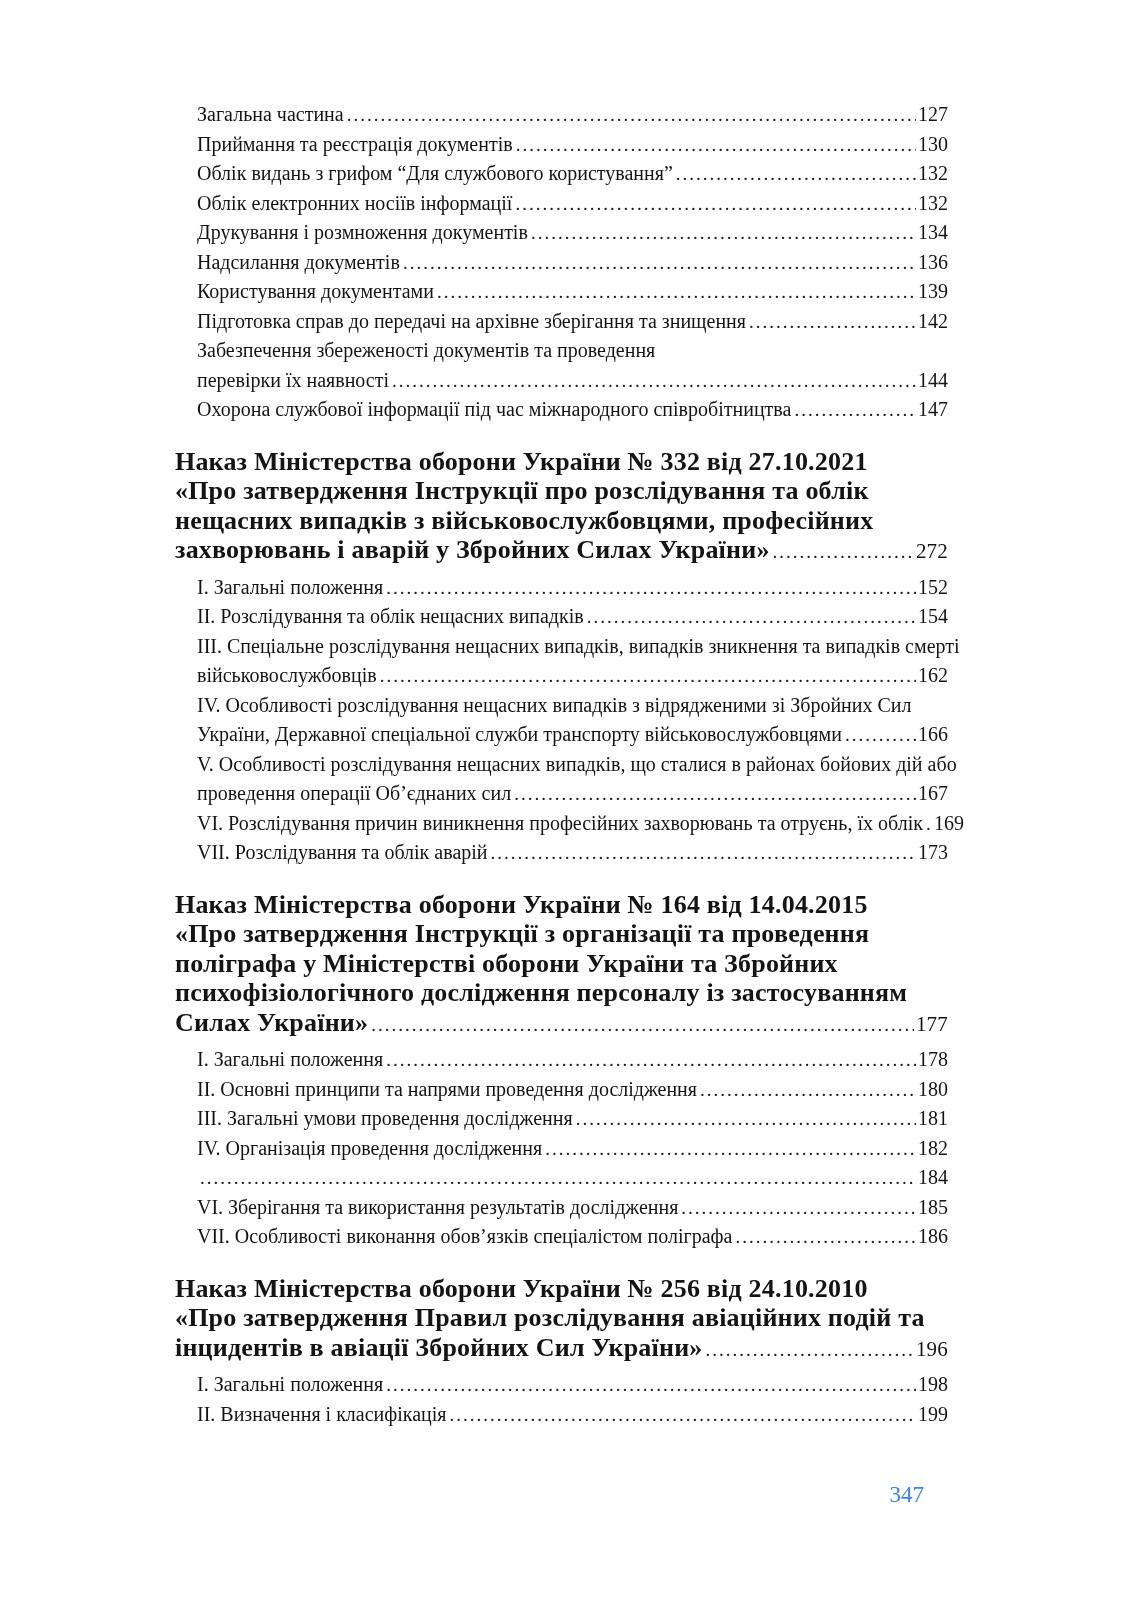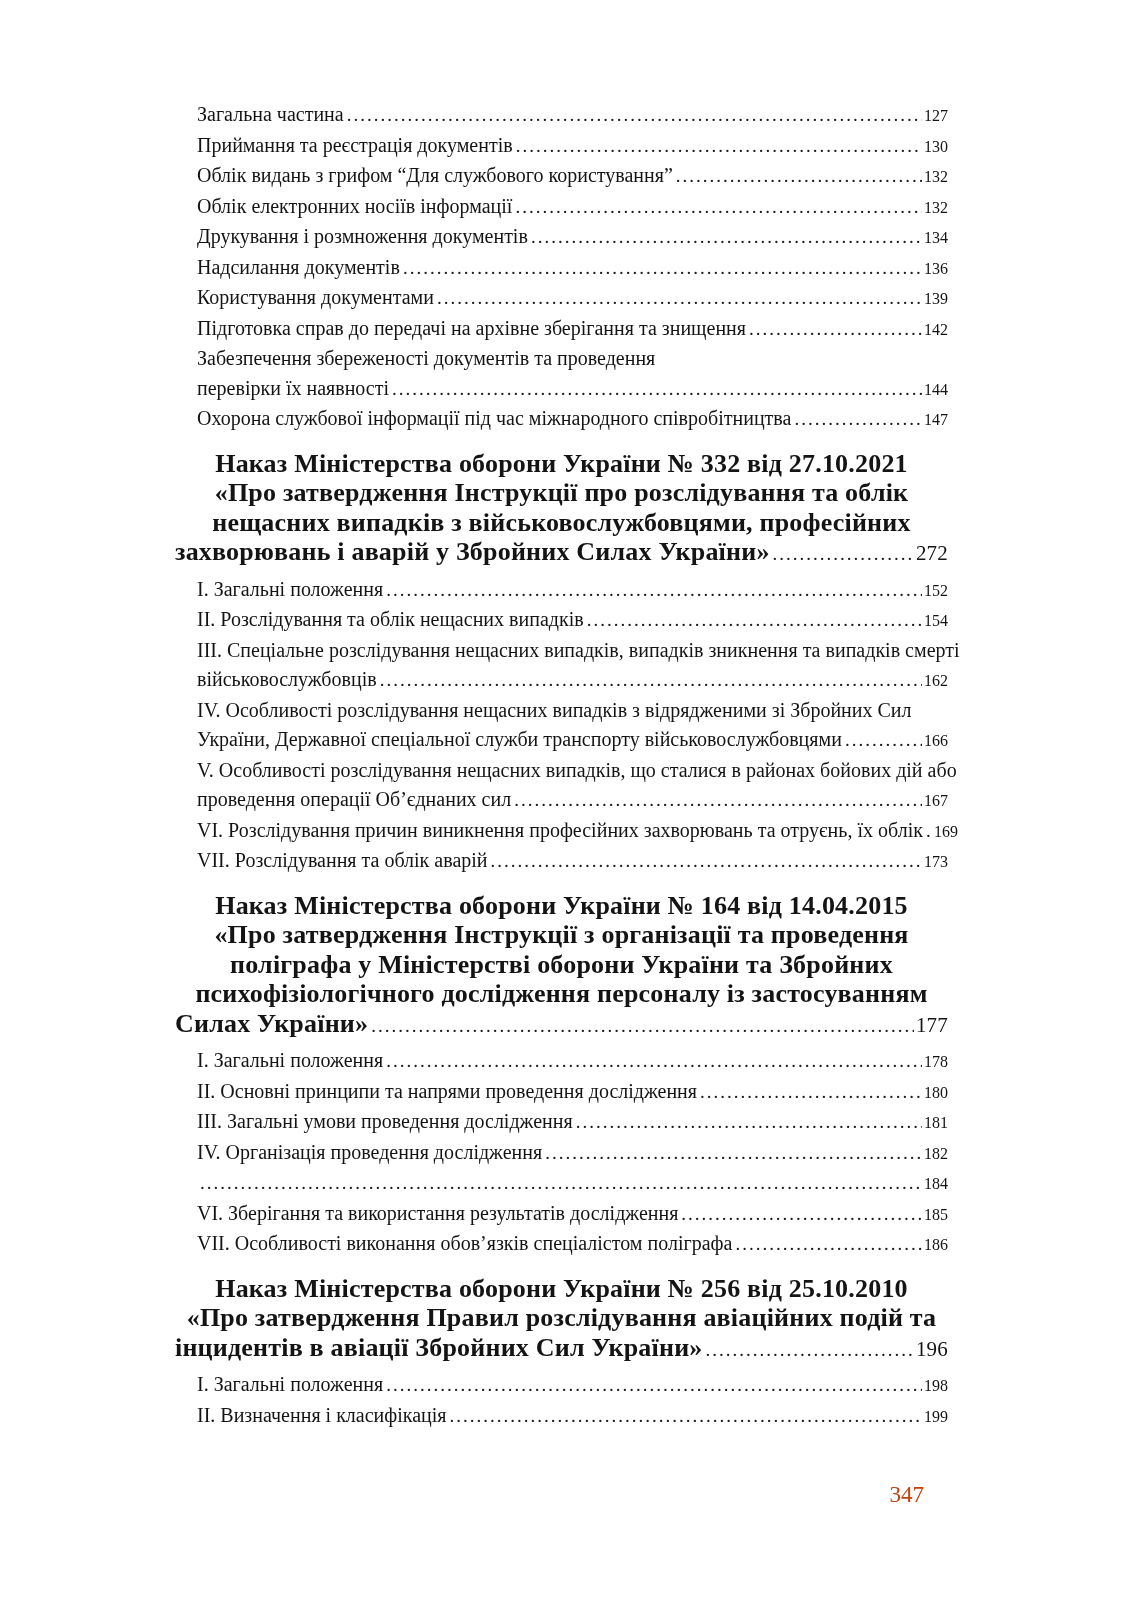--- a/index.html
+++ b/index.html
@@ -12,24 +12,23 @@
     font-family:"Liberation Serif","DejaVu Serif",serif;
     box-sizing:border-box;
     padding:100px 134px 0 175px;
     overflow:hidden;
   }
   .toc-section{display:block;}
   .chapter{
     font-weight:bold;
     font-size:26px;
     line-height:29.5px;
-    margin-top:14px;
+    margin-top:22px;
     margin-bottom:6px;
     letter-spacing:0.2px;
-    text-align:center;
   }
   .items{padding-left:22px;}
   .item{font-size:20px;line-height:29.5px;}
   .line{white-space:nowrap;}
   .row{display:flex;align-items:baseline;}
   .row .text{white-space:nowrap;}
   .leader{
     flex:1 1 auto;
     overflow:hidden;
     white-space:nowrap;
@@ -39,29 +38,29 @@
   .leader::after{
     content:"......................................................................................................................................................................................................";
     font-weight:normal;
     font-size:19px;
     letter-spacing:2px;
     color:#1c1c1c;
   }
   .pagenum{
     white-space:nowrap;
     font-weight:normal;
-    font-size:16px;
+    font-size:20px;
   }
   .chapter .pagenum{font-size:21px;}
   .folio{
     position:absolute;
     top:1482px;
     right:158px;
     font-size:23px;
-    color:#c2410c;
+    color:#3b82f6;
   }
 </style>
 </head>
 <body>
 
 <div class="page">
   <main>
       <section class="toc-section">
         <div class="items">
           <div class="item">
@@ -261,21 +260,21 @@
             <div class="row">
               <span class="text">VII. Особливості виконання обов’язків спеціалістом поліграфа</span>
               <span class="leader"></span>
               <span class="pagenum">186</span>
             </div>
           </div>
         </div>
       </section>
       <section class="toc-section">
         <div class="chapter">
-          <div class="line">Наказ Міністерства оборони України № 256 від 25.10.2010</div>
+          <div class="line">Наказ Міністерства оборони України № 256 від 24.10.2010</div>
           <div class="line">«Про затвердження Правил розслідування авіаційних подій та</div>
           <div class="row">
             <span class="text">інцидентів в авіації Збройних Сил України»</span>
             <span class="leader"></span>
             <span class="pagenum">196</span>
           </div>
         </div>
         <div class="items">
           <div class="item">
             <div class="row">

